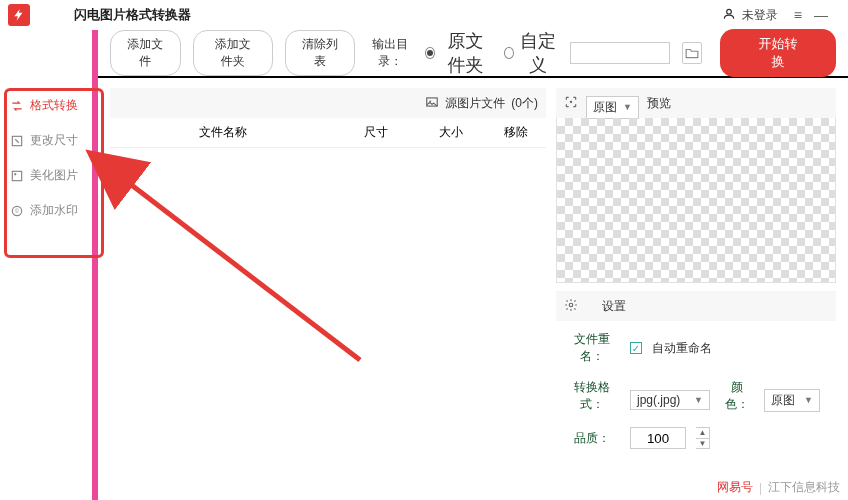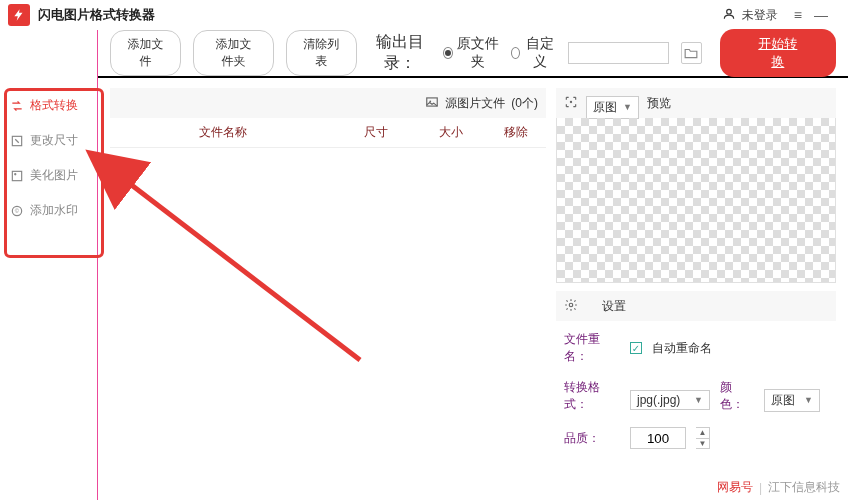--- a/index.html
+++ b/index.html
@@ -13,20 +13,21 @@
     color: #333;
     background: #fff;
     overflow: hidden;
   }
   .titlebar {
     height: 30px;
     display: flex;
     align-items: center;
     padding: 0 8px;
     background: #fff;
+    gap: 36px;
   }
   .logo {
     width: 22px; height: 22px;
     background: #e53935;
     border-radius: 3px;
     display: inline-flex;
     align-items: center;
     justify-content: center;
     margin-right: 8px;
   }
@@ -39,21 +40,21 @@
     gap: 6px;
     color: #444;
   }
   .user-icon svg { width: 14px; height: 14px; }
   .winbtns { display: flex; gap: 12px; margin-left: 10px; color: #666; }
   .winbtns span { font-size: 14px; line-height: 1; }
 
   .main { display: flex; height: 470px; }
   .sidebar {
     width: 98px;
-    border-right: 1px solid #ec4899;
+    border-right: 6px solid #ec4899;
     padding-top: 58px;
   }
   .side-item {
     display: flex;
     align-items: center;
     gap: 6px;
     padding: 9px 10px;
     color: #888;
     font-size: 12px;
     cursor: pointer;
@@ -79,22 +80,22 @@
   }
   .pillbtn {
     padding: 5px 16px;
     border: 1px solid #ccc;
     border-radius: 14px;
     background: #fff;
     font-size: 12px;
     color: #333;
     cursor: pointer;
   }
-  .out-label { font-size: 16px; color: #333; }
-  .radio { display: inline-flex; align-items: center; gap: 4px; cursor: pointer; font-size: 14px; }
+  .out-label { font-size: 12px; color: #333; }
+  .radio { display: inline-flex; align-items: center; gap: 4px; cursor: pointer; font-size: 18px; }
   .rcircle { width:12px; height:12px; border:1px solid #888; border-radius:50%; display:inline-flex; align-items:center; justify-content:center;}
   .radio.selected .rcircle::after { content:""; width:6px; height:6px; background:#444; border-radius:50%; }
   .out-path {
     width: 130px; height: 22px;
     border: 1px solid #ccc;
     background: #fff;
   }
   .folderbtn {
     width: 26px; height: 22px;
     border:1px solid #ccc;
@@ -103,21 +104,20 @@
     border-radius:2px;
   }
   .startbtn {
     margin-left: 6px;
     padding: 6px 38px;
     background: #e53935;
     color: #fff;
     border-radius: 14px;
     cursor: pointer;
     font-size: 13px;
-    text-decoration: underline;
   }
 
   .workarea {
     flex:1;
     display:flex;
     padding: 10px 12px 0 12px;
     gap: 10px;
     overflow:hidden;
   }
   .leftpane {
@@ -135,21 +135,21 @@
     gap:6px;
     justify-content:flex-end;
   }
   .srcbar svg { width:14px; height:14px; }
   .tablehead {
     height: 30px;
     display:flex;
     align-items:center;
     border-bottom: 1px solid #eee;
     font-size:12px;
-    color:#7f1d1d;
+    color:#000000;
   }
   .th { text-align:center; }
   .th.name { flex:1; }
   .th.dim { width:80px; }
   .th.size { width:70px; }
   .th.rem { width:60px; }
   .tablebody { flex:1; background:#fff; }
 
   .rightpane {
     width: 280px;
@@ -201,21 +201,21 @@
   }
   .settingsbar svg{width:14px;height:14px;}
   .settingsbody {
     padding: 10px 8px;
     display:flex;
     flex-direction:column;
     gap:14px;
     font-size:12px;
   }
   .srow { display:flex; align-items:center; gap:10px; }
-  .slabel { width:56px; text-align:left; color:#701a75; }
+  .slabel { width:56px; text-align:center; color:#14532d; }
   .chk { width:12px; height:12px; border:1px solid #3a9; display:inline-flex; align-items:center; justify-content:center; color:#3a9; font-size:10px;}
   .qualinput {
     width:56px; height:22px; border:1px solid #ccc; text-align:center;
   }
   .spinner {
     width:14px; height:22px; border:1px solid #ccc; border-left:none;
     display:flex; flex-direction:column;
   }
   .spinner span{ flex:1; display:flex; align-items:center; justify-content:center; font-size:8px; color:#666; cursor:pointer;}
   .spinner span:first-child{border-bottom:1px solid #ccc;}

